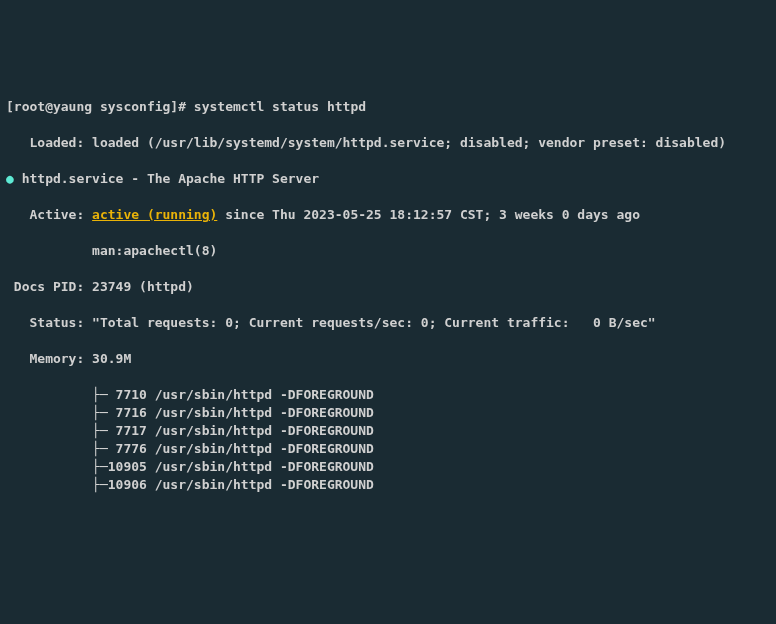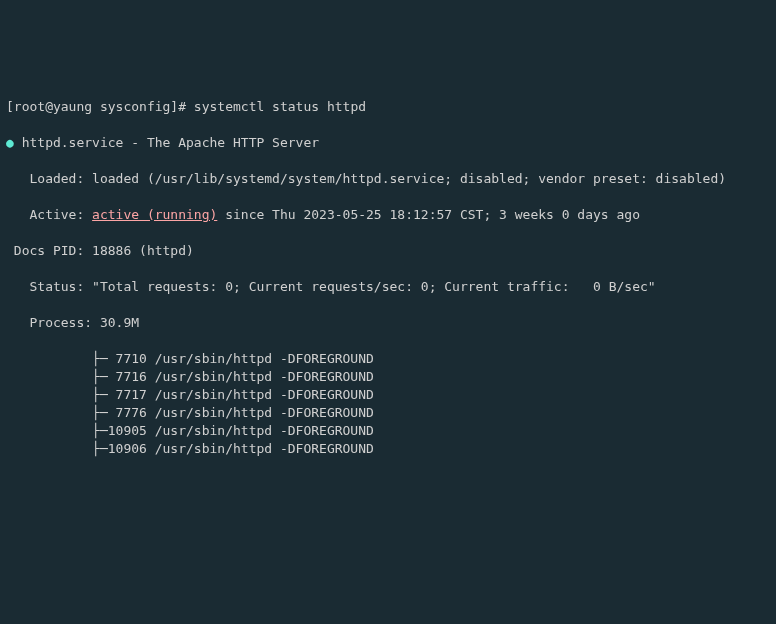--- a/index.html
+++ b/index.html
@@ -6,37 +6,38 @@
       margin: 0;
       padding: 8px 6px;
       background: #1a2b33;
       font-family: 'Menlo', 'Monaco', 'Consolas', monospace;
       font-size: 13px;
       line-height: 18px;
       color: #d0d0d0;
       white-space: pre;
       overflow: hidden;
     }
-    .highlight { color: #fca5a5; text-decoration: underline; }
+    .highlight { color: #eab308; text-decoration: underline; }
     .dot { color: #5eead4; }
-    .line { display: block; }
+    .line { display: block; font-weight: bold; }
   </style>
 </head>
 <body>
 
 
 
 <div>
 <span class="line"><span>[root@yaung sysconfig]# </span><span>systemctl status httpd</span></span>
+<span class="line"><span>   Loaded: </span><span>loaded (/usr/lib/systemd/system/httpd.service; disabled; vendor preset: disabled)</span></span>
 <span class="line"><span class="dot">●</span><span> httpd.service - The Apache HTTP Server</span></span>
-<span class="line"><span>   Loaded: </span><span>loaded (/usr/lib/systemd/system/httpd.service; disabled; vendor preset: disabled)</span></span>
 <span class="line"><span>   Active: </span><span class="highlight">active (running)</span><span> since Thu 2023-05-25 18:12:57 CST; 3 weeks 0 days ago</span></span>
-<span class="line"><span> Docs PID: </span><span>18886 (httpd)</span></span>
+<span class="line"><span>           </span><span>man:apachectl(8)</span></span>
+<span class="line"><span> Docs PID: </span><span>23749 (httpd)</span></span>
 <span class="line"><span>   Status: </span><span>"Total requests: 0; Current requests/sec: 0; Current traffic:   0 B/sec"</span></span>
-<span class="line"><span>   Process: </span><span>30.9M</span></span>
+<span class="line"><span>   Memory: </span><span>30.9M</span></span>
 <div id="cgroup-tree"><span class="line">           ├─ 7710 /usr/sbin/httpd -DFOREGROUND</span><span class="line">           ├─ 7716 /usr/sbin/httpd -DFOREGROUND</span><span class="line">           ├─ 7717 /usr/sbin/httpd -DFOREGROUND</span><span class="line">           ├─ 7776 /usr/sbin/httpd -DFOREGROUND</span><span class="line">           ├─10905 /usr/sbin/httpd -DFOREGROUND</span><span class="line">           ├─10906 /usr/sbin/httpd -DFOREGROUND</span></div>
 
 
 
 </div>
 
 
 
 
 </body></html>

